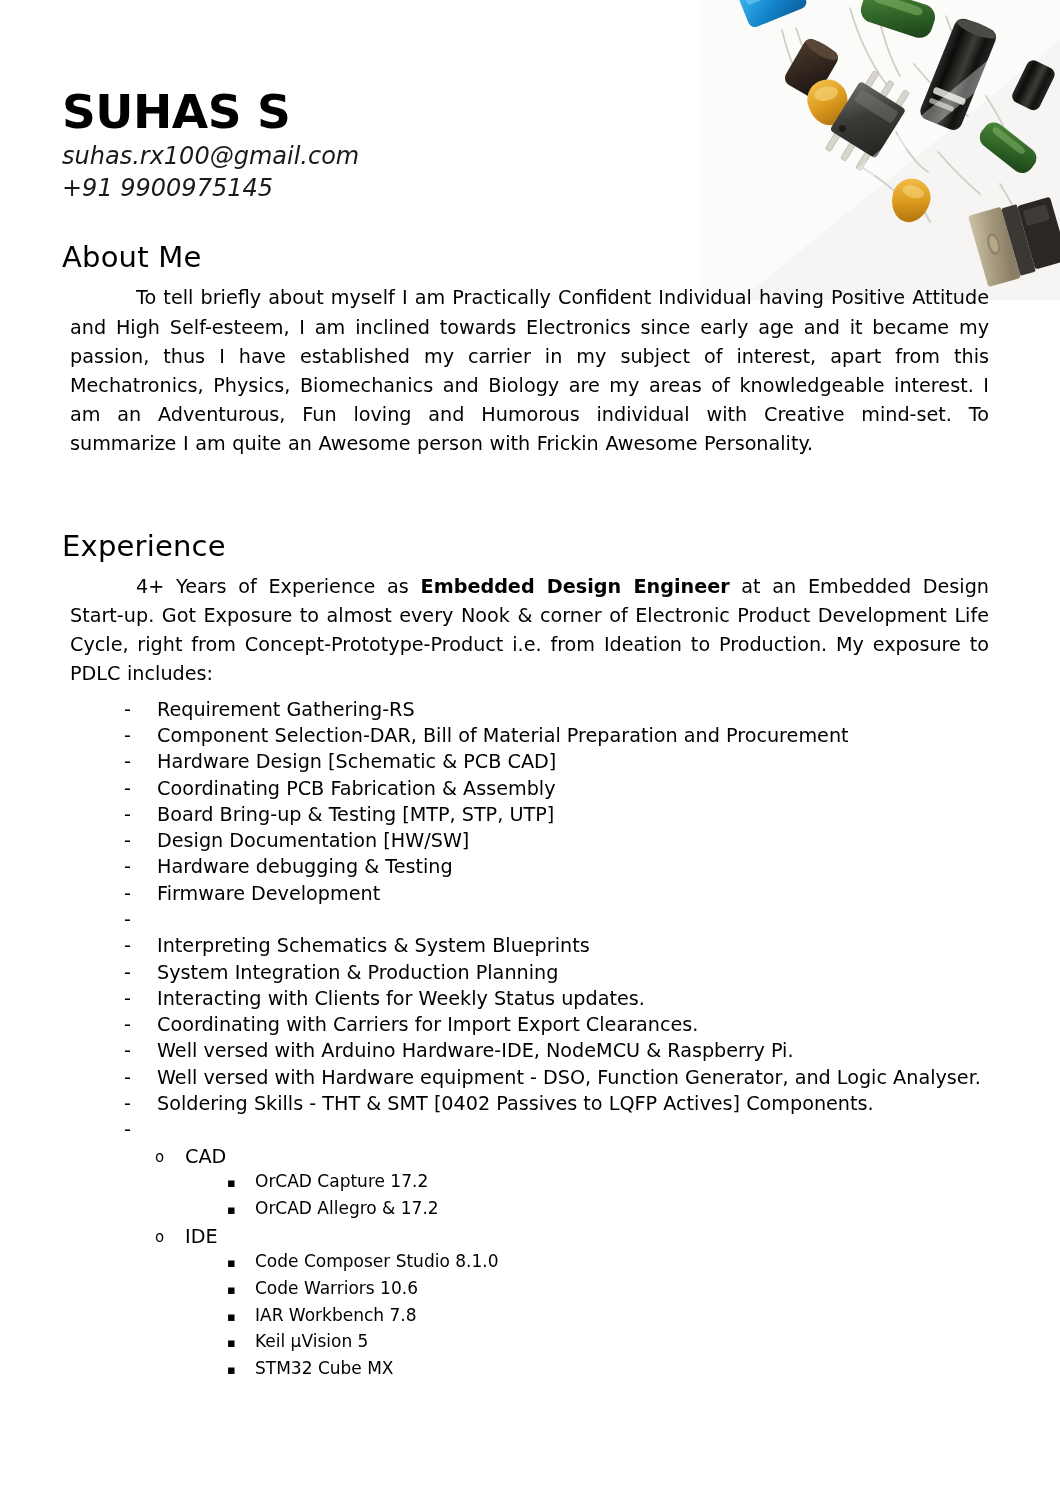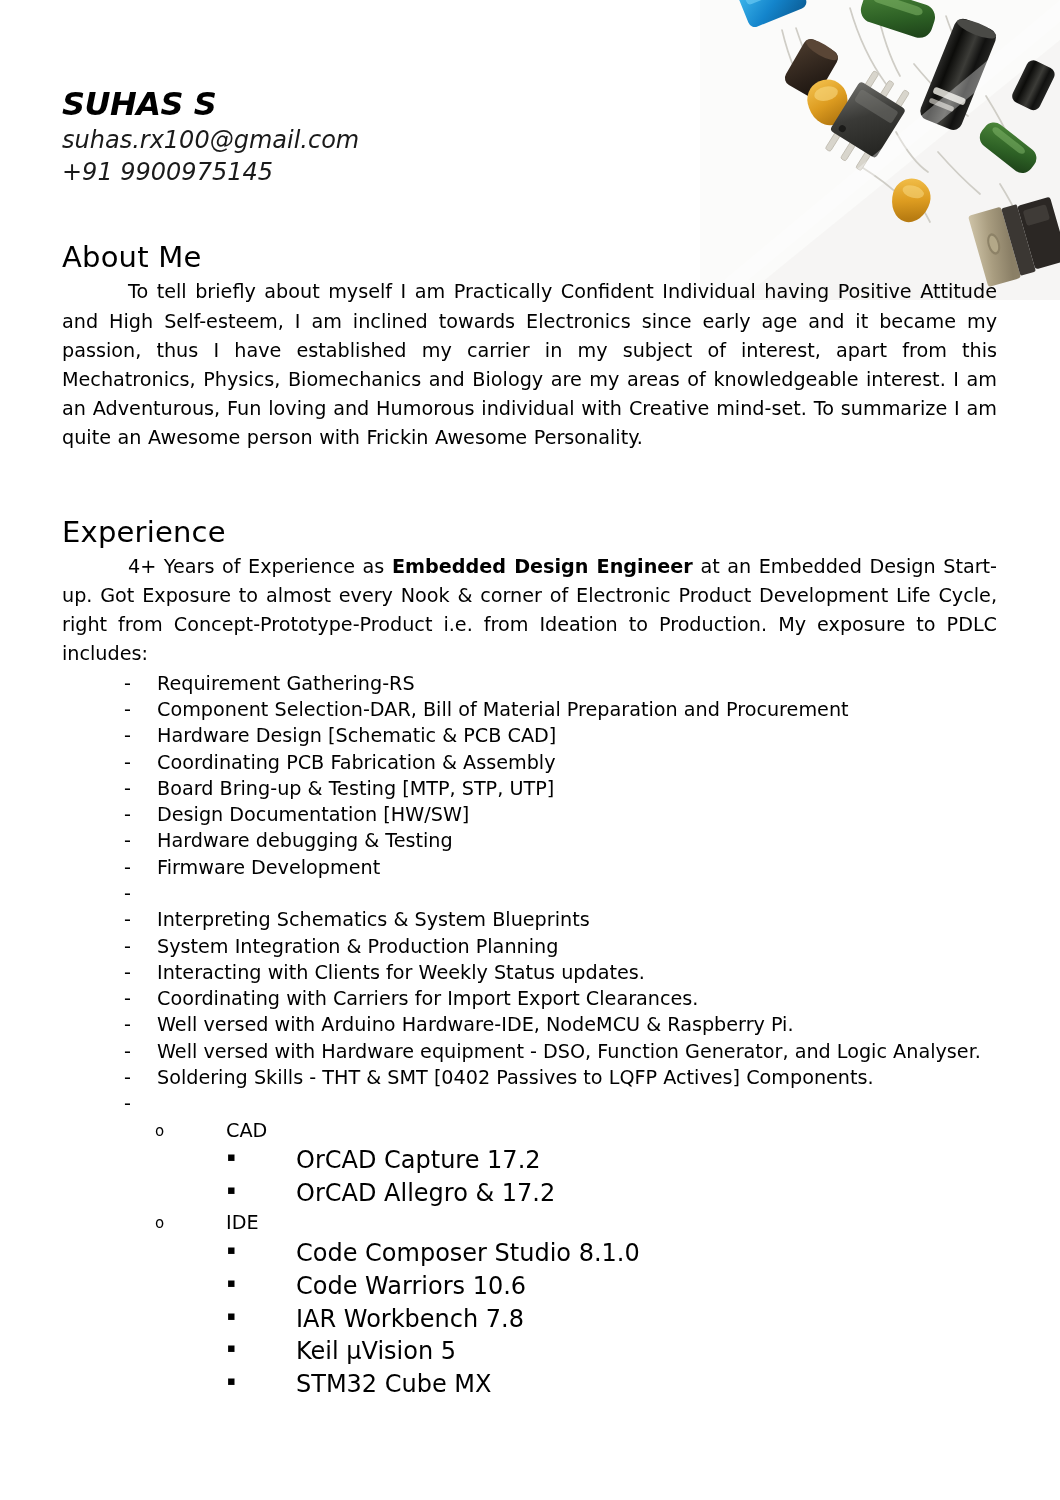--- a/index.html
+++ b/index.html
@@ -31,27 +31,26 @@
 
   
   .header {
     position: absolute;
     left: 62px;
     top: 88px;
     z-index: 5;
   }
   .name {
     font-family: "DejaVu Sans", "Liberation Sans", sans-serif;
-    font-size: 32px;
+    font-size: 47px;
     font-weight: bold;
     letter-spacing: -0.5px;
     line-height: 1.04;
     margin: 0;
     color: #000;
-    font-style: italic;
   }
   .contact-line {
     font-size: 24px;
     line-height: 1.33;
     margin: 0;
     color: #1a1a1a;
     font-weight: 400;
   }
   .contact-block { margin-top: 4px; font-style: italic; }
 
@@ -66,21 +65,21 @@
     font-size: 29px;
     font-weight: 400;
     margin: 0 0 2px 0;
     line-height: 1.22;
     color: #000;
     letter-spacing: 0.2px;
   }
   p.para {
     font-size: 19.2px;
     line-height: 1.52;
-    margin: 0;
+    margin: 8px;
     text-align: justify;
     text-indent: 66px;
     color: #000;
     word-spacing: 0.5px;
   }
   .spacer-lg { height: 62px; }
 
   
   ul.lvl1, ul.lvl2, ul.lvl3 {
     list-style: none;
@@ -116,25 +115,24 @@
 
   
   .lvl3 > li > .bullet-row { padding-left: 165px; }
   .lvl3 > li > .bullet-row > .marker {
     width: 28px;
     font-size: 13px;
     line-height: 2.05;
   }
   .lvl3 .btxt {
     font-family: "DejaVu Sans", "Liberation Sans", sans-serif;
-    font-size: 24px;
+    font-size: 17px;
   }
   .lvl2 .btxt {
     font-family: "DejaVu Sans", "Liberation Sans", sans-serif;
-    margin-left: 41px;
   }
   .lvl1 > li > .bullet-row > .btxt {
     font-family: "DejaVu Sans", "Liberation Sans", sans-serif;
   }
   .lvl3 > li > .bullet-row,
   .lvl2 > li > .bullet-row { line-height: 1.37; }
   b.strong { font-weight: bold; }
 </style>
 </head>
 <body>

